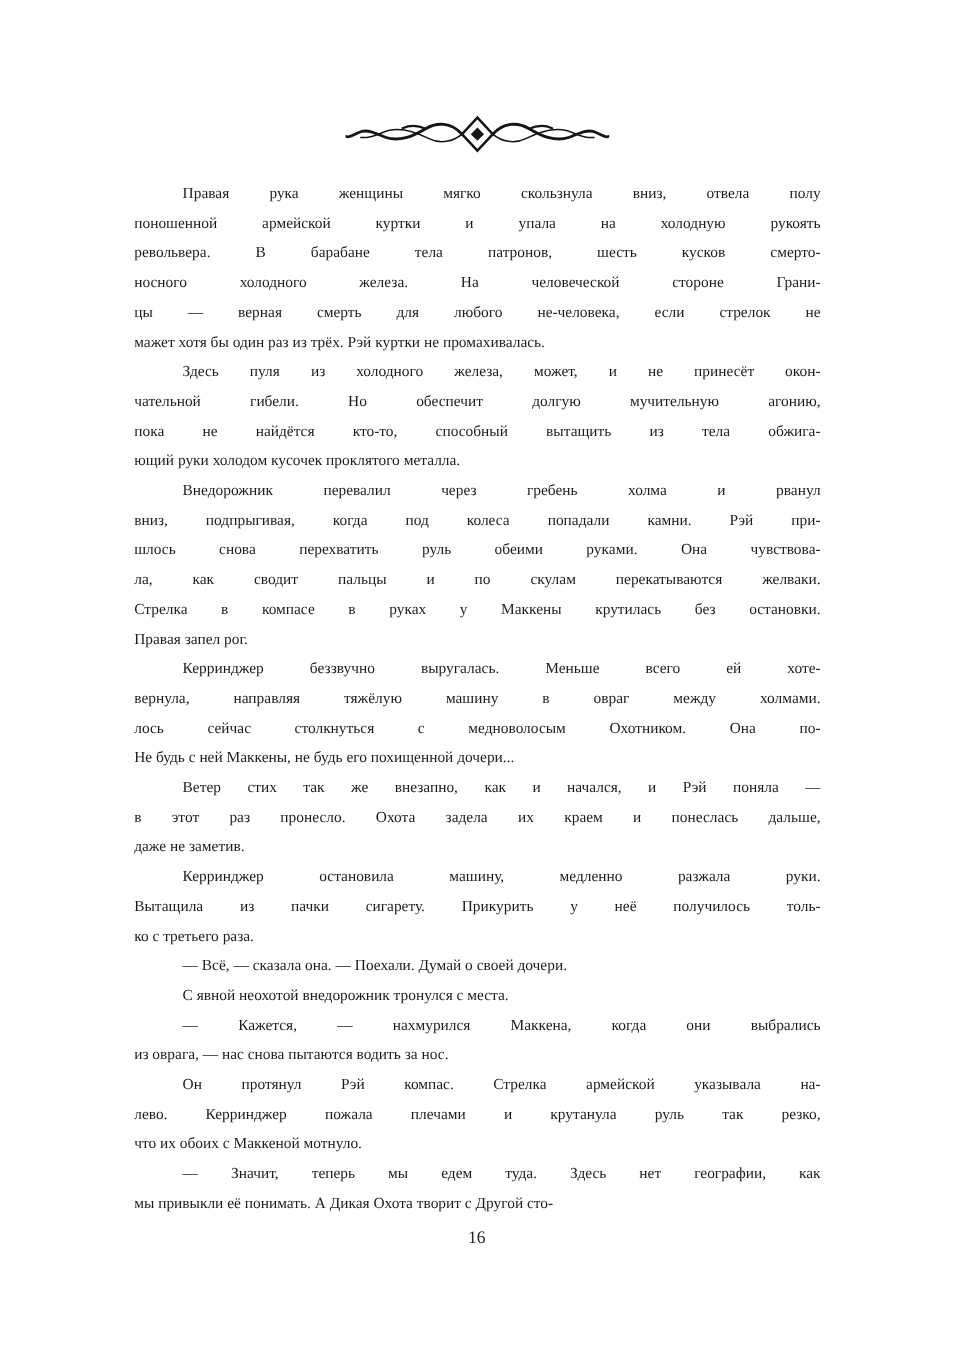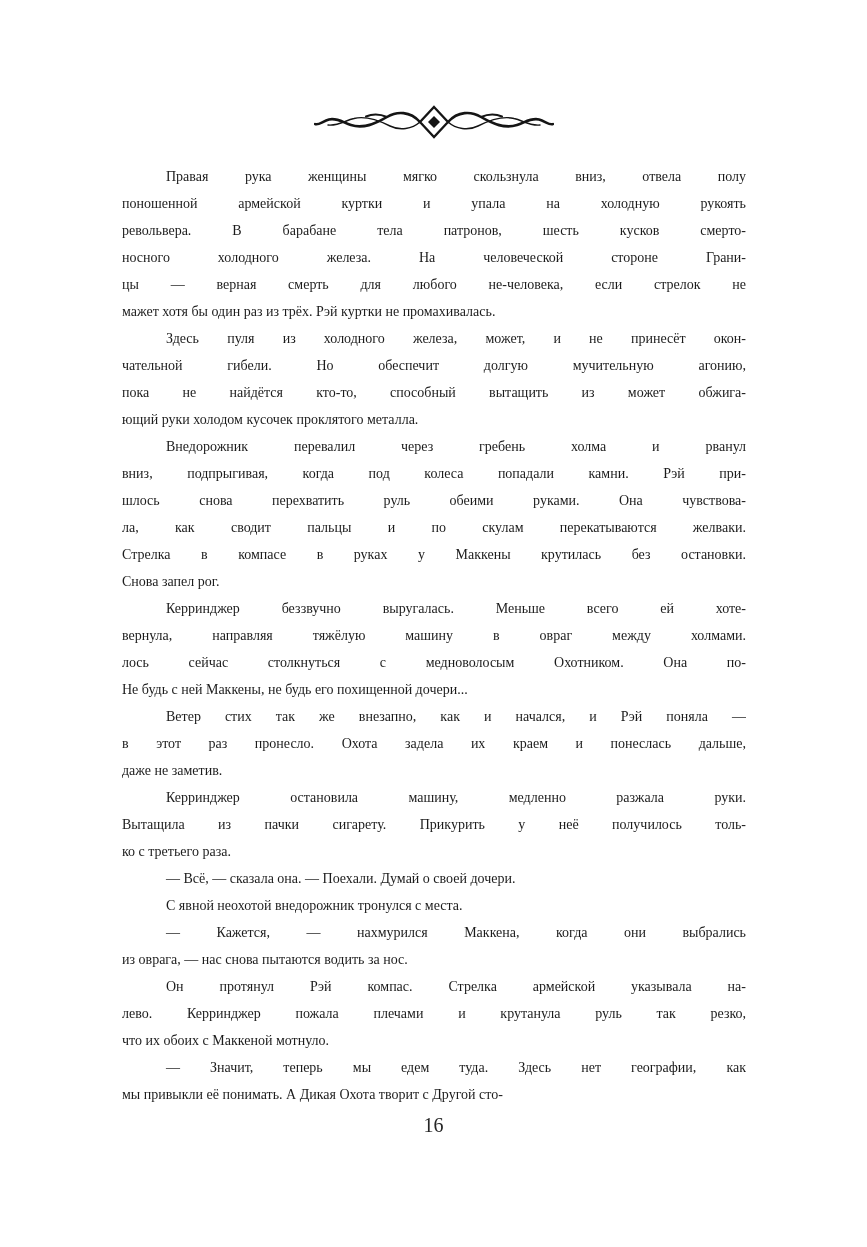--- a/index.html
+++ b/index.html
@@ -44,21 +44,21 @@
     text-align-last: justify;
   }
   .text-line.para-start { text-indent: 44px; }
   .text-line.para-end   { text-align-last: left; }
   .folio {
     position: absolute;
     top: 1112px;
     left: 0;
     width: 100%;
     text-align: center;
-    font-size: 20px;
+    font-size: 16px;
     line-height: 27px;
     color: #262626;
   }
 </style>
 </head>
 <body>
 
 <div class="book-page">
 
   <div class="ornament-wrap">
@@ -86,30 +86,30 @@
         <div class="text-line para-start">Правая рука женщины мягко скользнула вниз, отвела полу</div>
         <div class="text-line">поношенной армейской куртки и упала на холодную рукоять</div>
         <div class="text-line">револьвера. В барабане тела патронов, шесть кусков смерто-</div>
         <div class="text-line">носного холодного железа. На человеческой стороне Грани-</div>
         <div class="text-line">цы — верная смерть для любого не-человека, если стрелок не</div>
         <div class="text-line para-end">мажет хотя бы один раз из трёх. Рэй куртки не промахивалась.</div>
       </div>
       <div class="paragraph">
         <div class="text-line para-start">Здесь пуля из холодного железа, может, и не принесёт окон-</div>
         <div class="text-line">чательной гибели. Но обеспечит долгую мучительную агонию,</div>
-        <div class="text-line">пока не найдётся кто-то, способный вытащить из может обжига-</div>
+        <div class="text-line">пока не найдётся кто-то, способный вытащить из тела обжига-</div>
         <div class="text-line para-end">ющий руки холодом кусочек проклятого металла.</div>
       </div>
       <div class="paragraph">
         <div class="text-line para-start">Внедорожник перевалил через гребень холма и рванул</div>
         <div class="text-line">вниз, подпрыгивая, когда под колеса попадали камни. Рэй при-</div>
         <div class="text-line">шлось снова перехватить руль обеими руками. Она чувствова-</div>
         <div class="text-line">ла, как сводит пальцы и по скулам перекатываются желваки.</div>
         <div class="text-line">Стрелка в компасе в руках у Маккены крутилась без остановки.</div>
-        <div class="text-line para-end">Снова запел рог.</div>
+        <div class="text-line para-end">Правая запел рог.</div>
       </div>
       <div class="paragraph">
         <div class="text-line para-start">Керринджер беззвучно выругалась. Меньше всего ей хоте-</div>
         <div class="text-line">вернула, направляя тяжёлую машину в овраг между холмами.</div>
         <div class="text-line">лось сейчас столкнуться с медноволосым Охотником. Она по-</div>
         <div class="text-line para-end">Не будь с ней Маккены, не будь его похищенной дочери...</div>
       </div>
       <div class="paragraph">
         <div class="text-line para-start">Ветер стих так же внезапно, как и начался, и Рэй поняла —</div>
         <div class="text-line">в этот раз пронесло. Охота задела их краем и понеслась дальше,</div>

